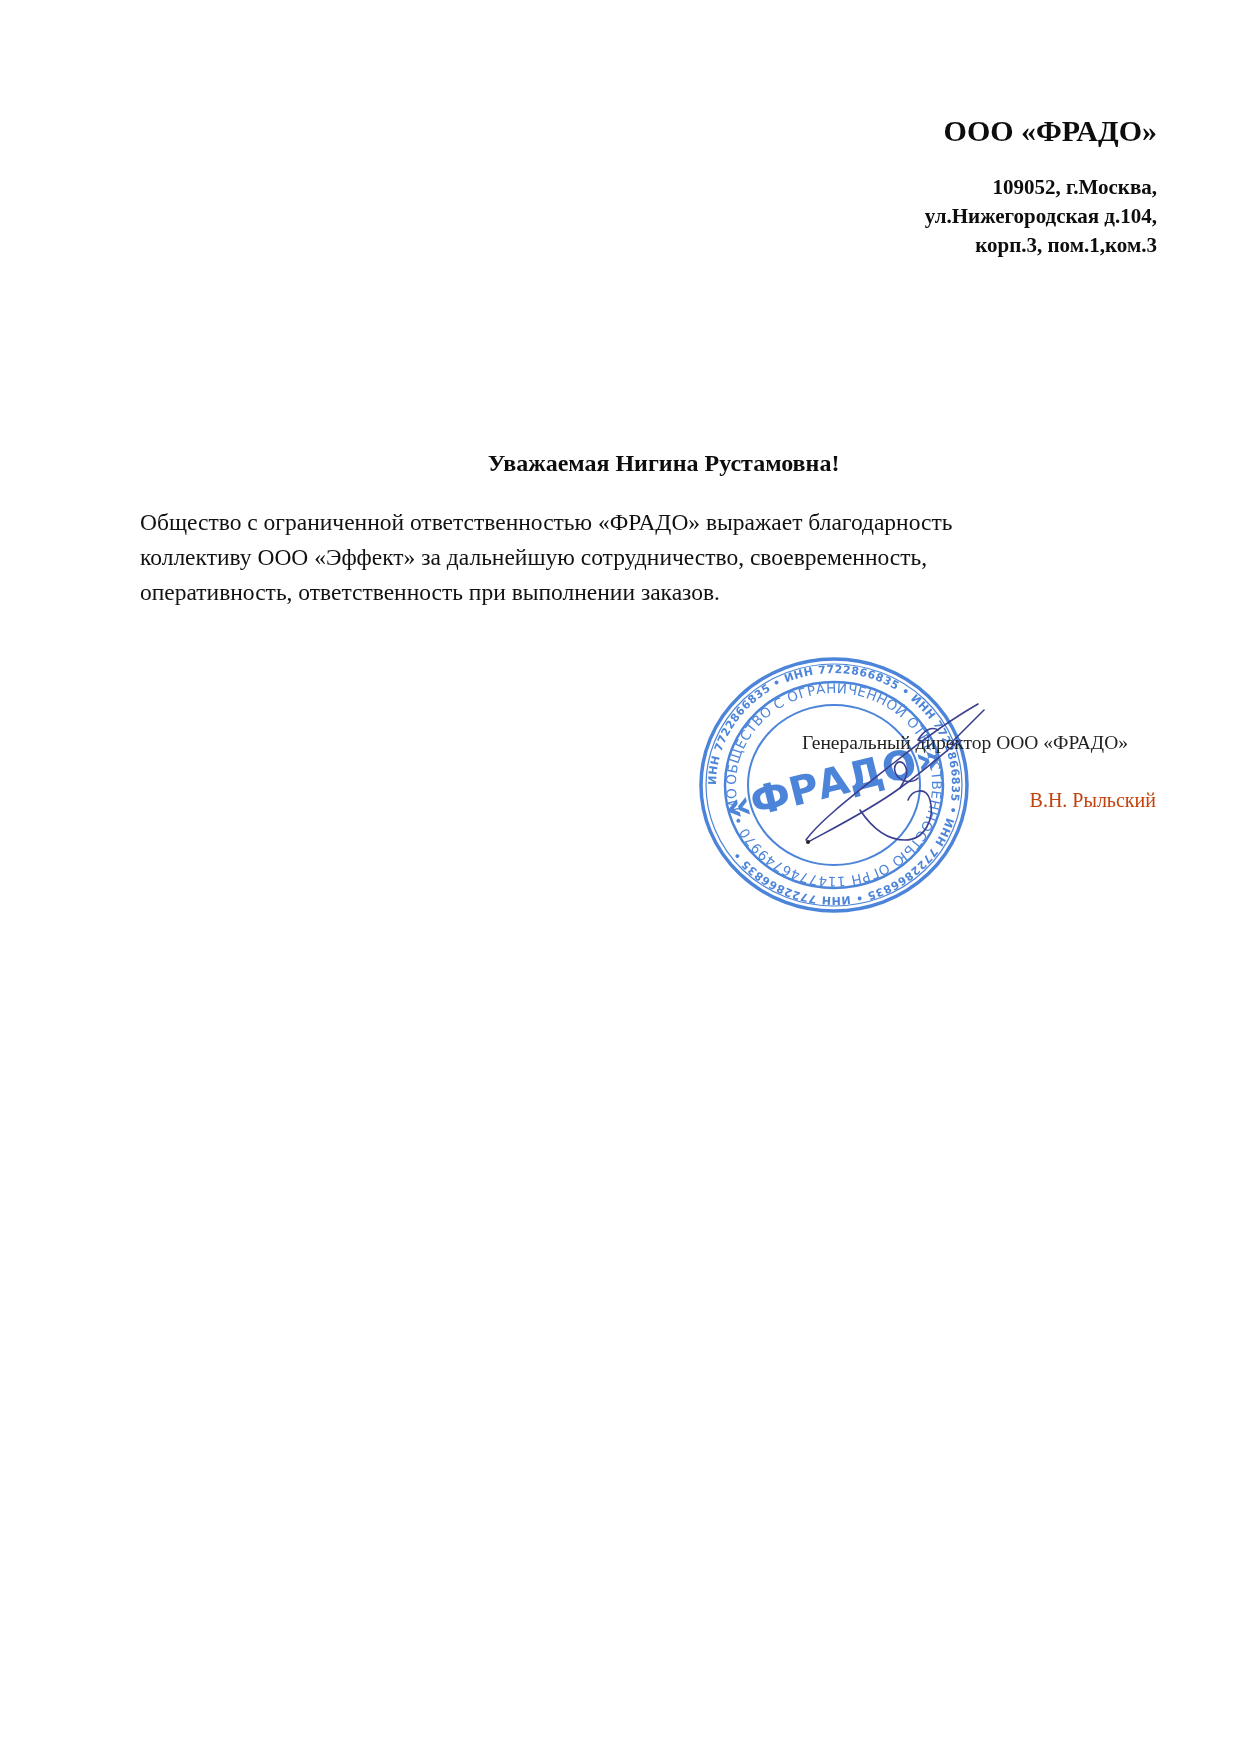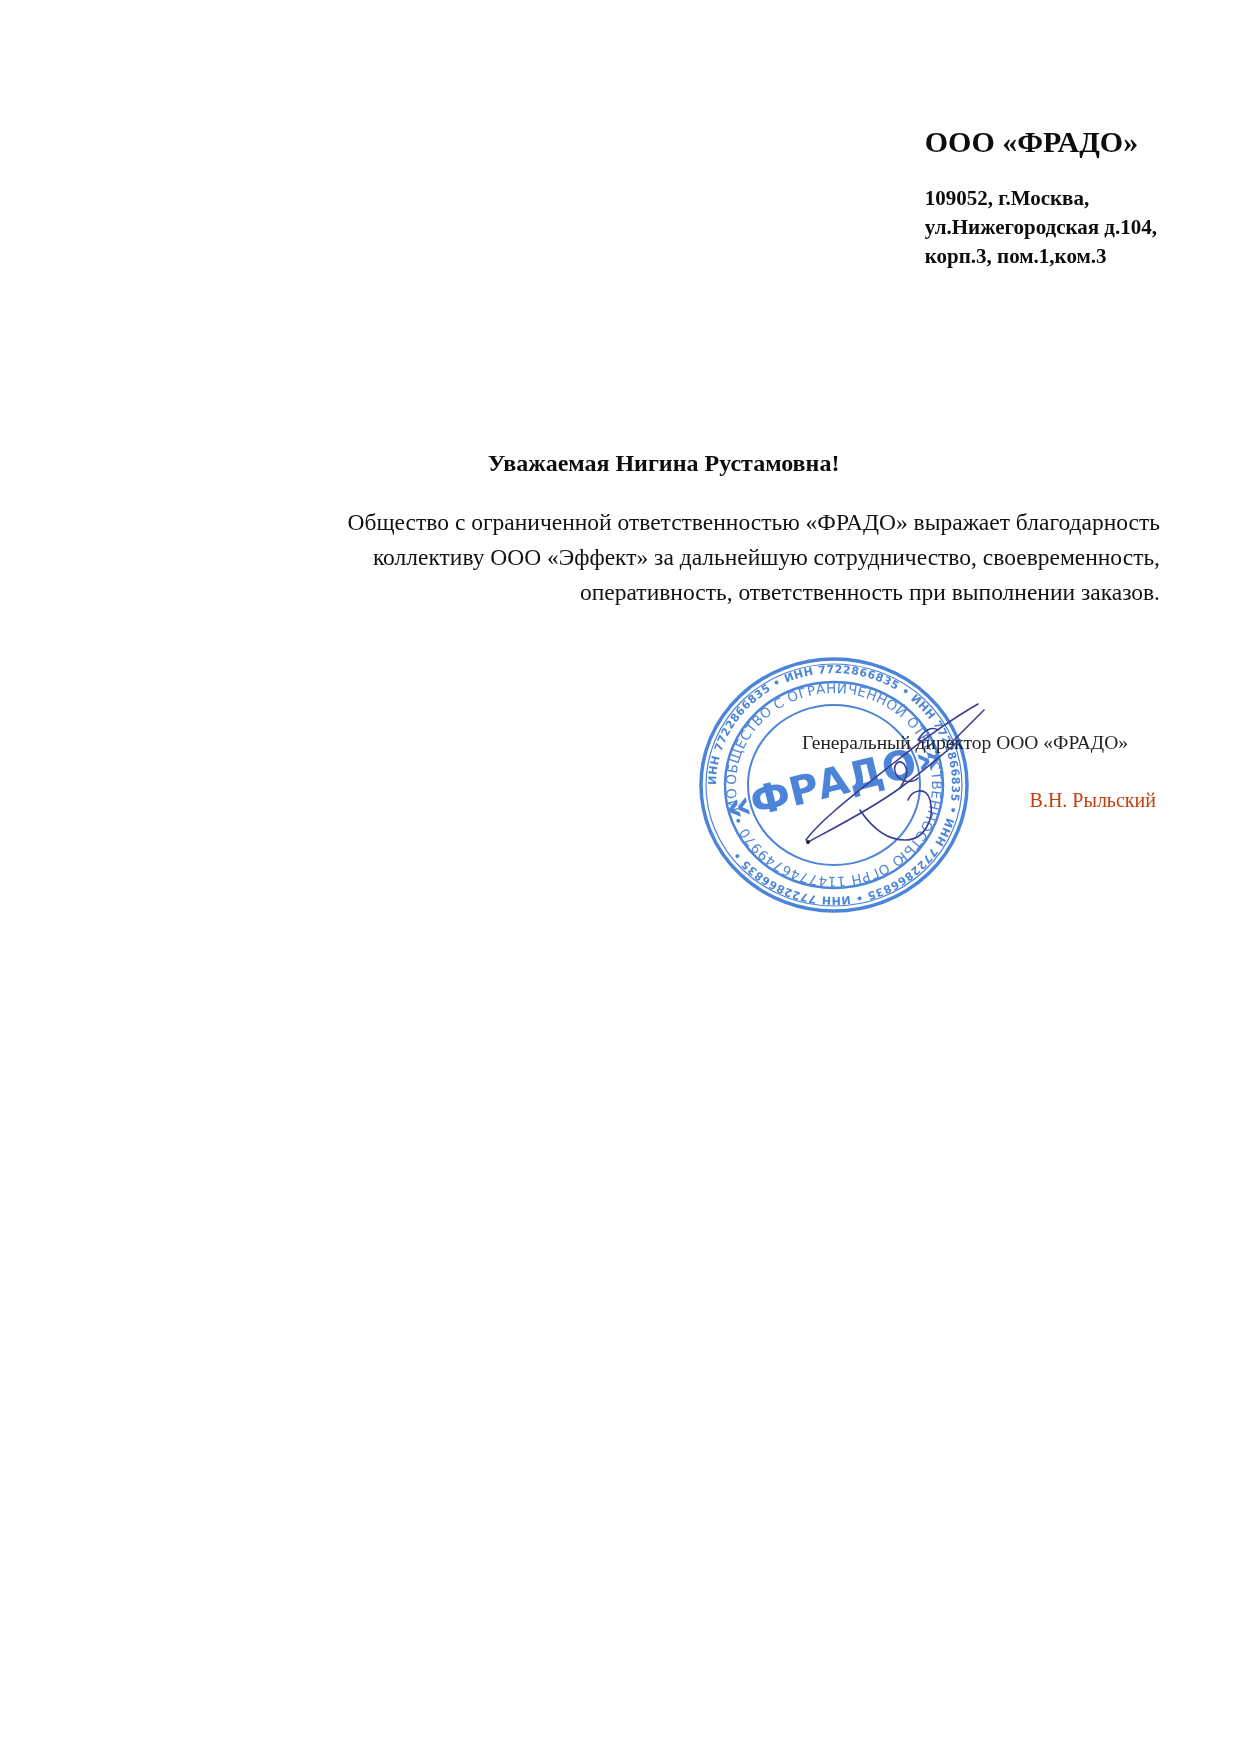--- a/index.html
+++ b/index.html
@@ -18,21 +18,22 @@
     .page {
       position: absolute;
       left: 0; top: 0;
       width: 1240px;
       height: 1754px;
       background: #ffffff;
     }
     .header {
       position: absolute;
       right: 83px;
-      top: 124px;
+      top: 113px;
+      text-align: right;
     }
     .company-title {
       font-weight: bold;
       font-size: 30px;
       line-height: 36px;
       margin: 0;
       color: #0d0d0d;
       white-space: nowrap;
     }
     .address {
@@ -53,21 +54,21 @@
       line-height: 30px;
       padding-left: 87px;
       color: #0d0d0d;
       white-space: nowrap;
     }
     .body-text {
       position: absolute;
       left: 140px;
       width: 1020px;
       top: 505px;
-      text-align: right;
+      text-align: left;
       font-size: 23.5px;
       line-height: 35px;
       color: #111111;
     }
     .body-text .line { white-space: nowrap; }
     .closing {
       position: absolute;
       left: 140px;
       width: 1020px;
       top: 630px;

